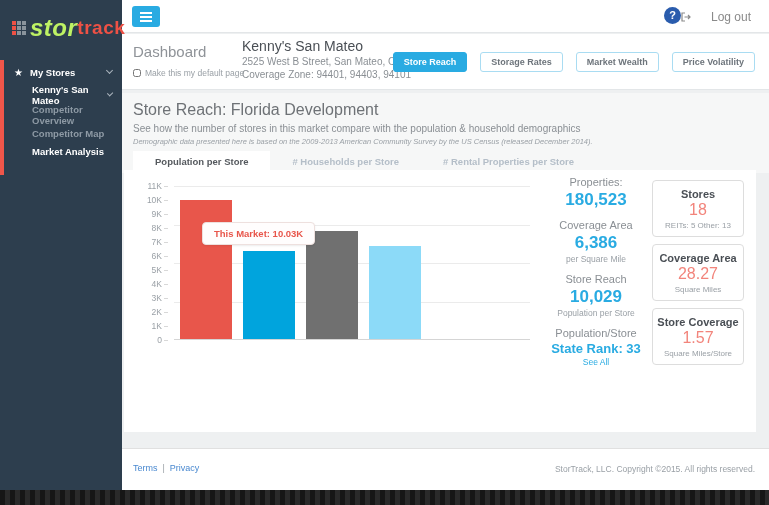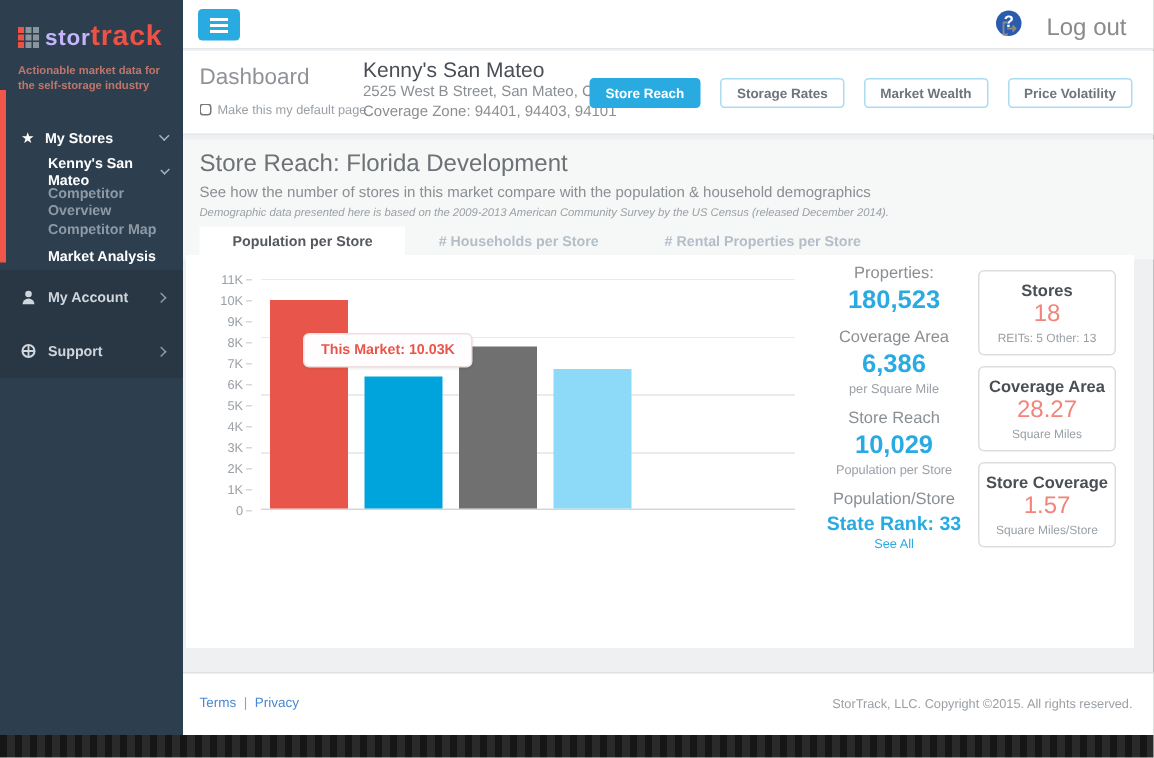--- a/index.html
+++ b/index.html
@@ -6,21 +6,21 @@
   html,body { width:769px; height:505px; font-family:"Liberation Sans","DejaVu Sans",sans-serif; }
   body { position:relative; background:repeating-linear-gradient(90deg,#161616 0 5px,#2a2a2a 5px 10px); overflow:hidden; }
 
   
   .sidebar { position:absolute; left:0; top:0; width:122px; height:490px; background:#2d3e4e; z-index:3; }
   .logo-block { padding:14px 10px 8px 12px; }
   .logo-line { display:flex; align-items:center; }
   .logo-mark { display:inline-grid; grid-template-columns:repeat(3,4px); grid-gap:1px; margin-right:4px; }
   .logo-mark i { width:4px; height:4px; background:#8a949c; }
   .logo-mark i.r { background:#ee5145; }
-  .logo-stor { color:#c4b5fd; font-size:15px; font-weight:bold; letter-spacing:.5px; }
+  .logo-stor { color:#bef264; font-size:24px; font-weight:bold; letter-spacing:.5px;font-style:italic; }
   .logo-track { color:#ee5145; font-size:19px; font-weight:bold; letter-spacing:.5px;text-align:center; }
   .tagline { margin-top:6px; color:#c0766b; font-size:7.5px; line-height:1.35; font-weight:bold; }
   .accent-bar { position:absolute; left:0; top:60px; width:4px; height:115px; background:#f0564a; }
   .nav-row { position:relative; display:flex; align-items:center; color:#fff; font-size:9.5px; font-weight:bold; padding:0 10px 0 14px; height:24px; cursor:pointer; }
   .nav-row .star { color:#fff; font-size:10px; margin-right:7px; }
   .nav-sub { padding-left:32px; height:22px; }
   .nav-child { padding-left:32px; height:18px; color:#8e9aa5; font-weight:bold; }
   .nav-child.current { color:#fff; }
   .spacer { height:10px; }
   .chev-d { width:5px; height:5px; border-right:1.5px solid #aab4bd; border-bottom:1.5px solid #aab4bd; transform:rotate(45deg); margin-left:auto; margin-top:-3px; }
@@ -28,21 +28,21 @@
   .account-block { position:absolute; left:0; top:180px; width:122px; height:72px; background:#293745; }
   .acct-row { display:flex; align-items:center; height:36px; padding:0 12px 0 14px; color:#cfd6dc; font-size:9.5px; font-weight:bold; cursor:pointer; }
   .mini-ico { width:10px; height:10px; margin-right:8px; flex:none; }
 
   
   .content { position:absolute; left:122px; top:0; width:647px; height:490px; background:#eef0f1; z-index:2; }
   .topbar { position:absolute; left:0; top:0; width:647px; height:33px; background:#fff; border-bottom:1px solid #e3e6e8; }
   .hamburger { position:absolute; left:10px; top:6px; width:28px; height:21px; background:#29abe2; border-radius:3px; display:flex; flex-direction:column; justify-content:center; align-items:center; gap:2px; cursor:pointer; }
   .hamburger i { width:12px; height:2px; background:#fff; }
   .help-btn { position:absolute; right:88px; top:7px; width:17px; height:17px; border-radius:50%; background:#2a5cad; color:#fff; font-size:11px; font-weight:bold; text-align:center; line-height:17px; cursor:pointer; }
-  .logout { position:absolute; right:18px; top:10px; color:#8a8a8a; font-size:16px; display:flex; align-items:center; gap:20px; cursor:pointer; }
+  .logout { position:absolute; right:18px; top:10px; color:#8a8a8a; font-size:12px; display:flex; align-items:center; gap:20px; cursor:pointer; }
 
   .header { position:absolute; left:0; top:34px; width:647px; height:56px; background:#fff; border-bottom:1px solid #e3e6e8; }
   .dash-title { position:absolute; left:11px; top:9px; color:#8f9398; font-size:15px; }
   .default-check { position:absolute; left:11px; top:34px; display:flex; align-items:center; gap:4px; color:#9aa0a6; font-size:8.5px; }
   .default-check input { width:8px; height:8px; margin:0; }
   .store-block { position:absolute; left:120px; top:4px; }
   .store-name { color:#4a4f55; font-size:14px; }
   .store-addr, .store-zone { color:#8a8f94; font-size:10px; margin-top:2px; }
   .hdr-buttons { position:absolute; right:14px; top:18px; display:flex; gap:13px; }
   .hbtn { height:20px; padding:0 10px; font-size:9px; font-weight:bold; line-height:18px; border-radius:3px; border:1px solid #a9dcf2; background:#fff; color:#6d747b; cursor:pointer; }
@@ -105,59 +105,40 @@
           <i class="r"></i>
           <i></i>
           <i></i>
           <i class="r"></i>
           <i></i>
           <i></i>
       </span>
       <span class="logo-stor">stor</span>
         <span class="logo-track">track</span>
     </div>
-    <div class="tagline">Actionable market data for the self-storage industry</div>
   </div>
   <div class="accent-bar"></div>
   <div class="spacer"></div>
   <div class="nav-row">
     <span class="star">★</span>
     <span>My Stores</span>
     <span class="chev-d"></span>
   </div>
   <div class="nav-row nav-sub">
     <span>Kenny's San Mateo</span>
     <span class="chev-d"></span>
   </div>
   <div class="nav-row nav-child">
     <span>Competitor Overview</span>
   </div>
   <div class="nav-row nav-child">
     <span>Competitor Map</span>
   </div>
   <div class="nav-row nav-child current">
     <span>Market Analysis</span>
-  </div>
-  <div class="account-block">
-    <div class="acct-row">
-      <svg class="mini-ico" viewBox="0 0 10 10">
-          <circle cx="5" cy="3" r="2.2" fill="#cfd6dc"></circle>
-          <path d="M1 10 a4 4 0 0 1 8 0 z" fill="#cfd6dc"></path>
-        </svg>
-      <span>My Account</span>
-      <span class="chev-r"></span>
-    </div>
-    <div class="acct-row">
-      <svg class="mini-ico" viewBox="0 0 10 10">
-          <circle cx="5" cy="5" r="4" fill="none" stroke="#cfd6dc" stroke-width="1.4"></circle>
-          <path d="M5 1 v8 M1 5 h8" stroke="#cfd6dc" stroke-width="1.2"></path>
-        </svg>
-      <span>Support</span>
-      <span class="chev-r"></span>
-    </div>
   </div>
 </div>
 
 <div class="content">
 
   <div class="topbar">
     <div class="hamburger">
         <i></i>
         <i></i>
         <i></i>

